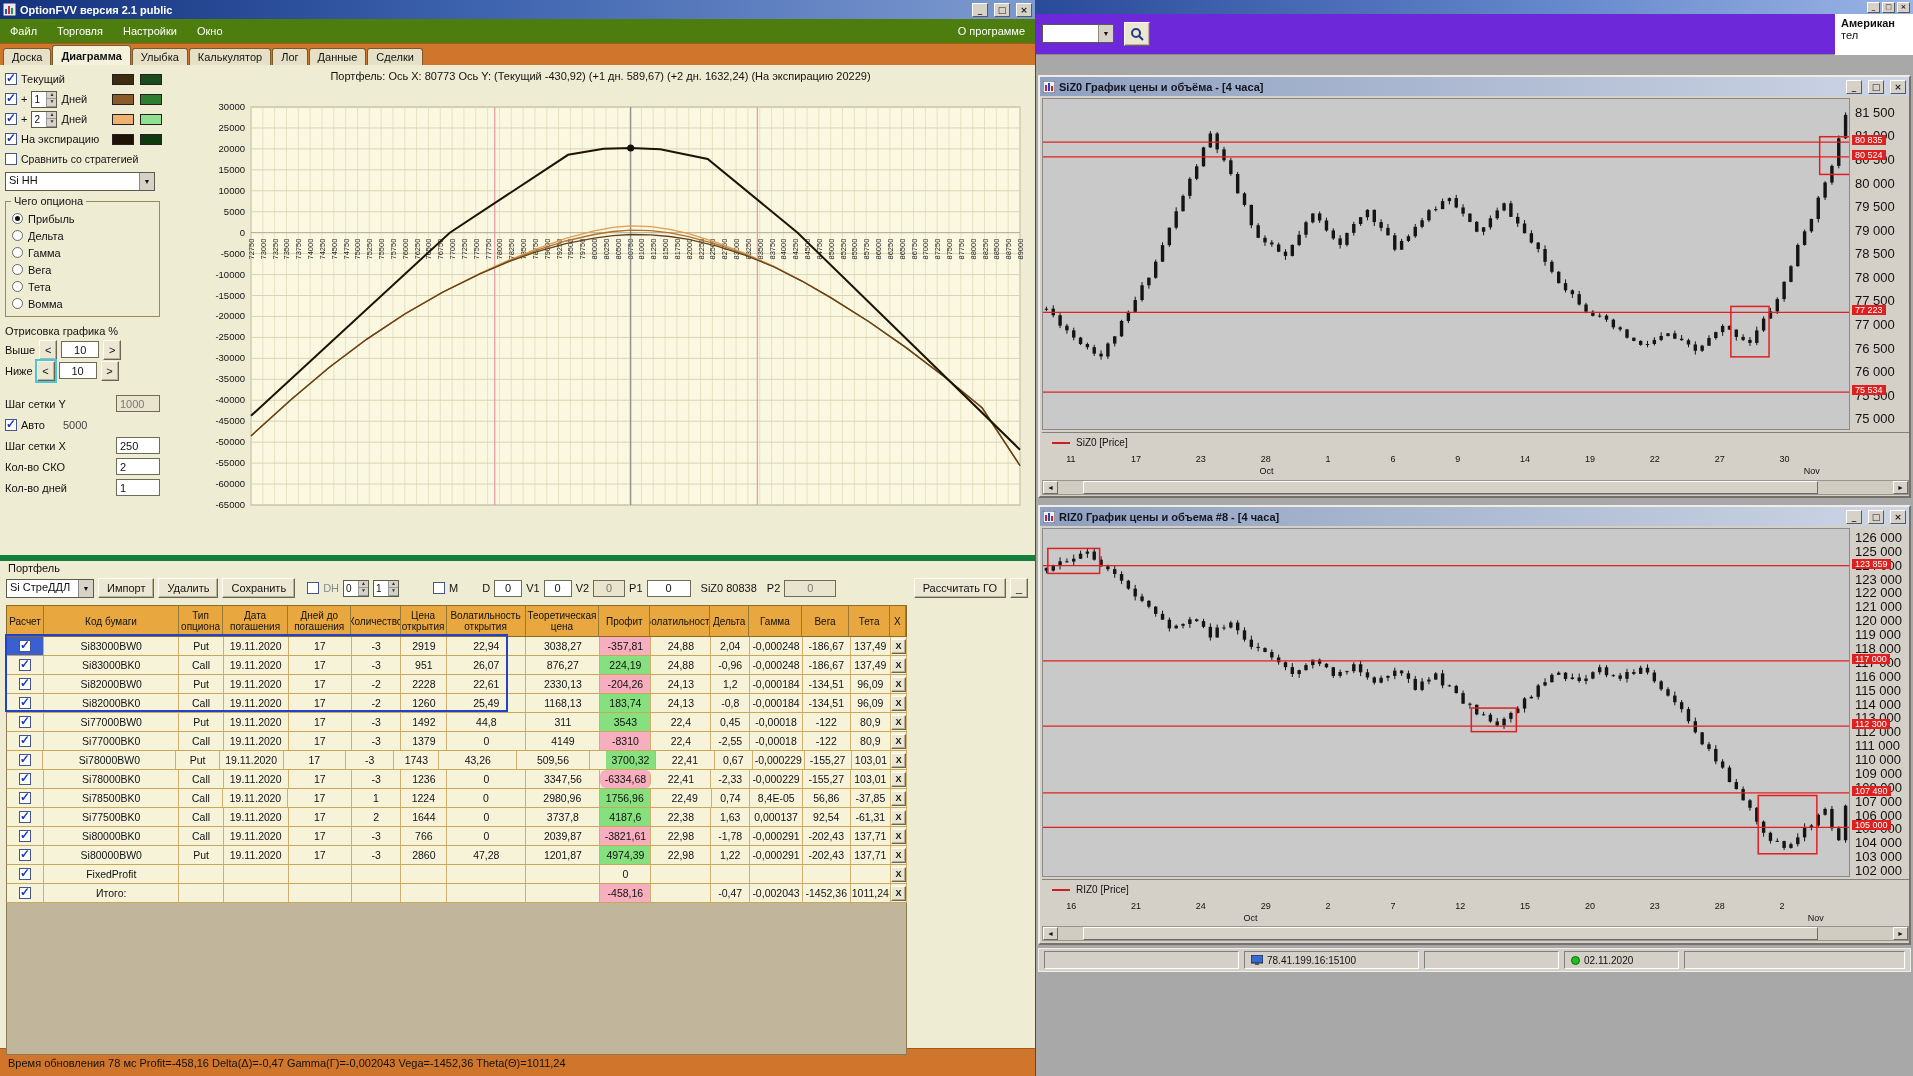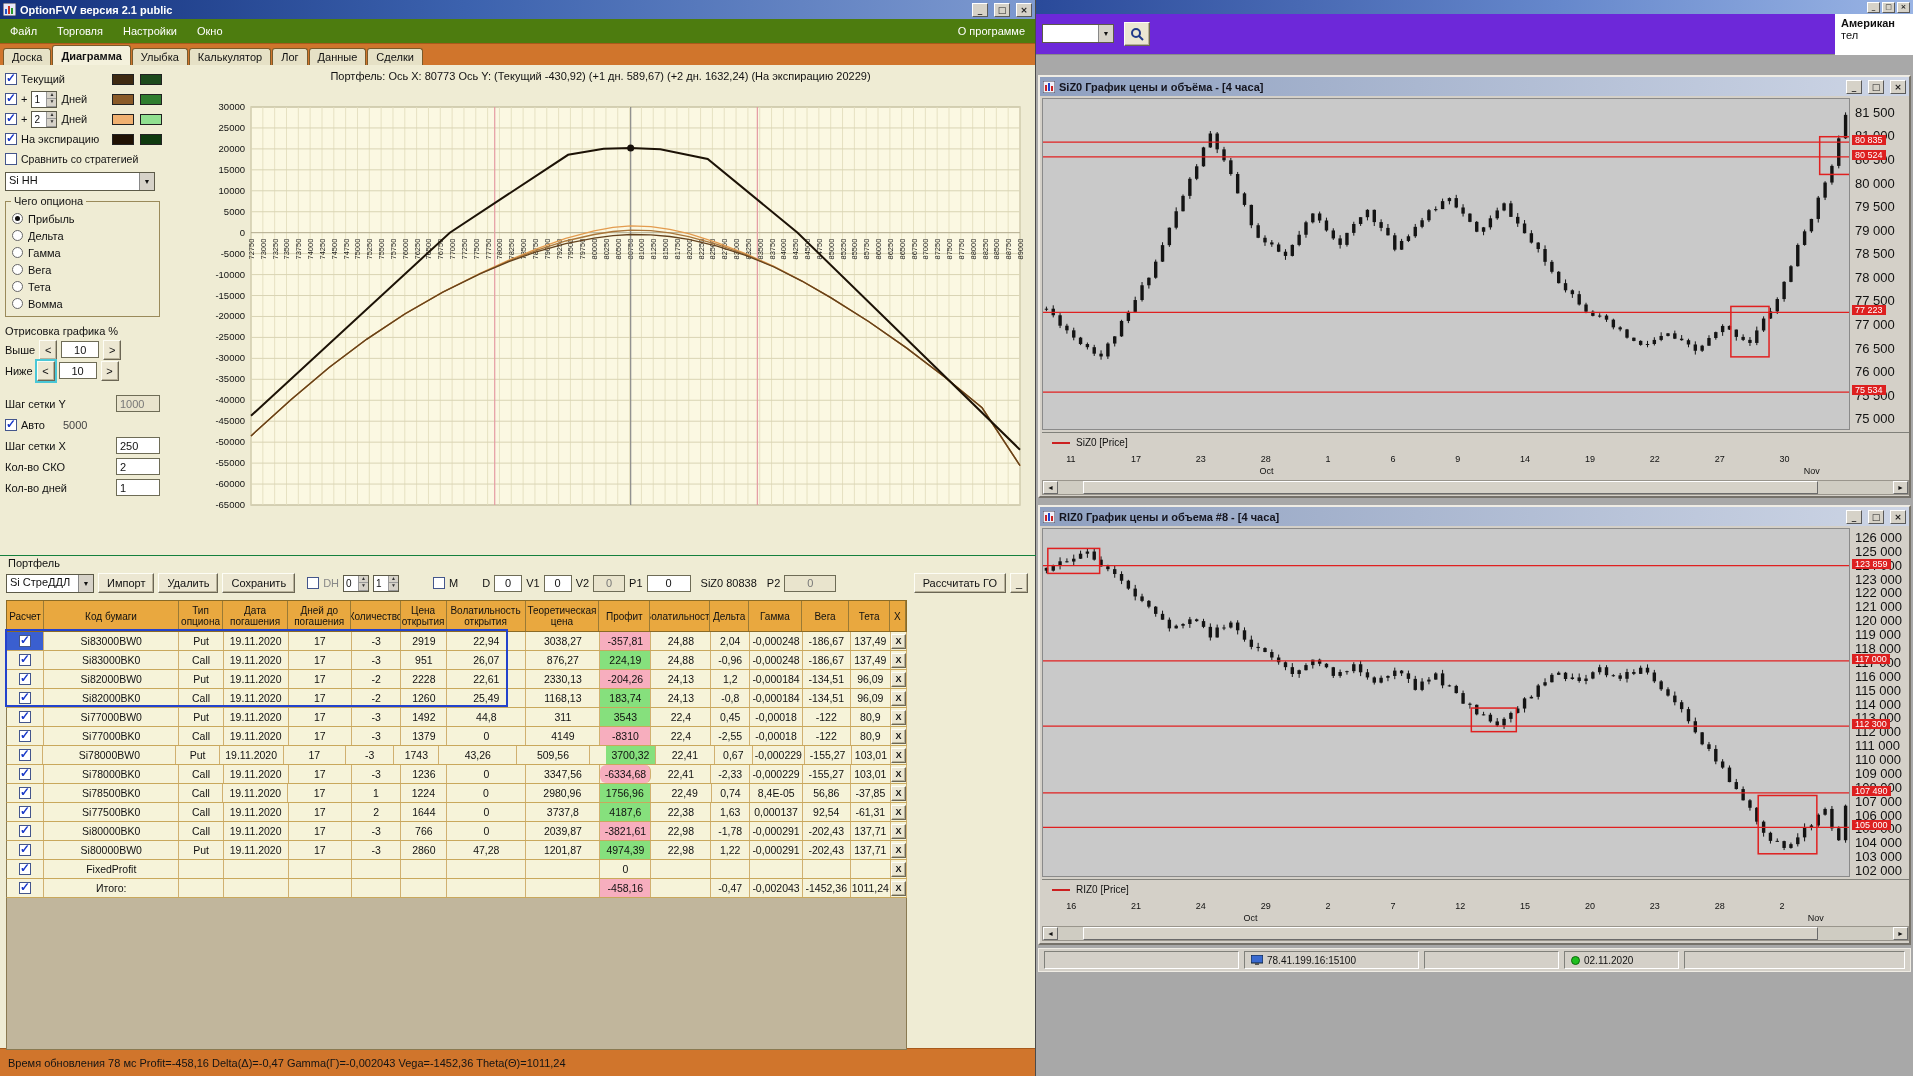--- a/index.html
+++ b/index.html
@@ -46,21 +46,21 @@
 .drow{height:17px;display:flex;align-items:center;gap:5px}
 .hl{outline:2px solid #49c7d6}
 .frow{height:21px;display:flex;align-items:center;gap:4px;margin-right:2px}
 .frow .lbl{flex:1}
 
 
 #lchart{position:absolute;left:165px;top:0;width:871px;height:490px}
 #lchart .ctitle{height:20px;text-align:center;font-size:11px;padding-top:5px}
 
 
-#pf{position:absolute;left:0;top:490px;width:1036px;height:493px;border-top:1px solid #15803d}
+#pf{position:absolute;left:0;top:490px;width:1036px;height:493px;border-top:6px solid #15803d}
 #pf .plabel{position:absolute;left:8px;top:1px;font-size:11px}
 #ptool{position:absolute;left:6px;top:14px;right:8px;height:26px;display:flex;align-items:center;gap:4px;font-size:11px}
 #ptable{position:absolute;left:6px;top:44px;width:901px}
 .hrow{display:flex;background:#e9a83f;border:1px solid #8a6a25}
 .hcell{border-right:1px solid #9a7a35;font-size:10px;line-height:11px;display:flex;align-items:center;justify-content:center;text-align:center;height:30px;padding:0 1px;overflow:hidden}
 .trow{display:flex;border-left:1px solid #8a7a52;border-bottom:1px solid #c9a85c;background:#f6f3d9}
 .tcell{border-right:1px solid #d0b070;font-size:10.5px;height:18px;display:flex;align-items:center;justify-content:center;overflow:hidden;white-space:nowrap}
 .tcell.pgreen{background:#86e07d}
 .tcell.ppink{background:#f7aebe}
 .tcell.selcell{background:#3a5fd0}

